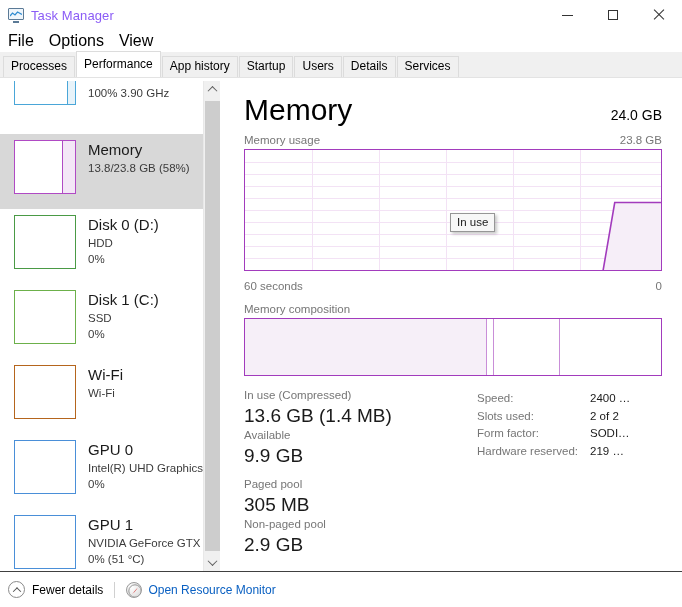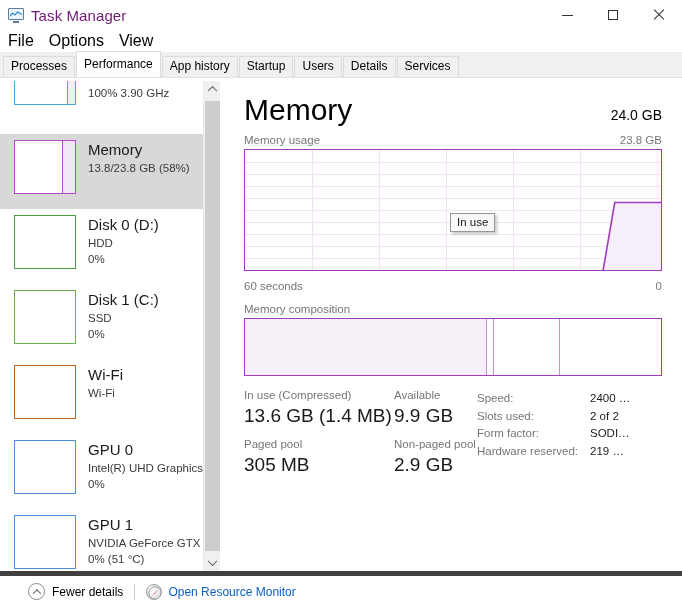--- a/index.html
+++ b/index.html
@@ -30,21 +30,21 @@
     border: 1px solid #5b7a96; background: #eef5fb; border-radius: 1px;
   }
   .tm-icon .wave {
     position: absolute; left: 2px; top: 4px; width: 12px; height: 6px;
   }
   .tm-icon .stand {
     position: absolute; left: 5px; bottom: 0px; width: 6px; height: 2px;
     background: #5b7a96;
   }
   .title-text {
-    font-size: 15px; color: #701a75; letter-spacing: 0.1px;
+    font-size: 13px; color: #8b5cf6; letter-spacing: 0.1px;
   }
   .winctrls {
     position: absolute; right: 0; top: 0; height: 30px; display: flex;
   }
   .winbtn {
     width: 46px; height: 30px; display: flex; align-items: center; justify-content: center;
     font-size: 12px; color: #333;
   }
   .glyph-min { display:block; width: 11px; height: 1px; background: #333; }
   .glyph-max { display:block; width: 10px; height: 10px; border: 1px solid #333; }
@@ -179,35 +179,35 @@
     border: 1px solid #a23bbd; background: #ffffff; overflow: hidden;
   }
   .comp-seg { position: absolute; top: 0; bottom: 0; }
   .comp-div { position: absolute; top: 0; bottom: 0; width: 1px; background: #c98ed8; }
 
   
   .stats {
     display: flex; margin-top: 12px;
   }
   .stats-left { width: 233px; flex: none; }
-  .stat-row { display: flex; margin-bottom: 9px; }
+  .stat-row { display: flex; margin-bottom: 9px; flex-direction: column; }
   .stat-cell { }
   .stat-cap { font-size: 11.5px; color: #767676; line-height: 15px; }
   .stat-val { font-size: 19px; color: #1a1a1a; line-height: 25px; }
 
   .specs { flex: 1; padding-top: 2px; }
   .spec-row { display: flex; font-size: 11.5px; line-height: 17.5px; }
   .spec-key { width: 113px; color: #767676; flex: none; }
   .spec-val { color: #1a1a1a; }
 
   
   .statusbar {
     position: absolute; left: 0; right: 0; bottom: 0; height: 36px;
-    background: #ffffff; border-top: 5px solid #404040;
-    display: flex; align-items: center; padding-left: 28px;
+    background: #ffffff; border-top: 1px solid #404040;
+    display: flex; align-items: center; padding-left: 8px;
   }
   .fewer { display: flex; align-items: center; }
   .circ-arrow {
     width: 17px; height: 17px; border: 1px solid #8a8a8a; border-radius: 50%;
     display: flex; align-items: center; justify-content: center; margin-right: 7px;
   }
   .circ-arrow .chev { width: 6px; height: 6px; border-color: #555; }
   .fewer-label { font-size: 12px; color: #000; }
   .sep { width: 1px; height: 16px; background: #d0d0d0; margin: 0 11px; }
   .resmon { display: flex; align-items: center; }

